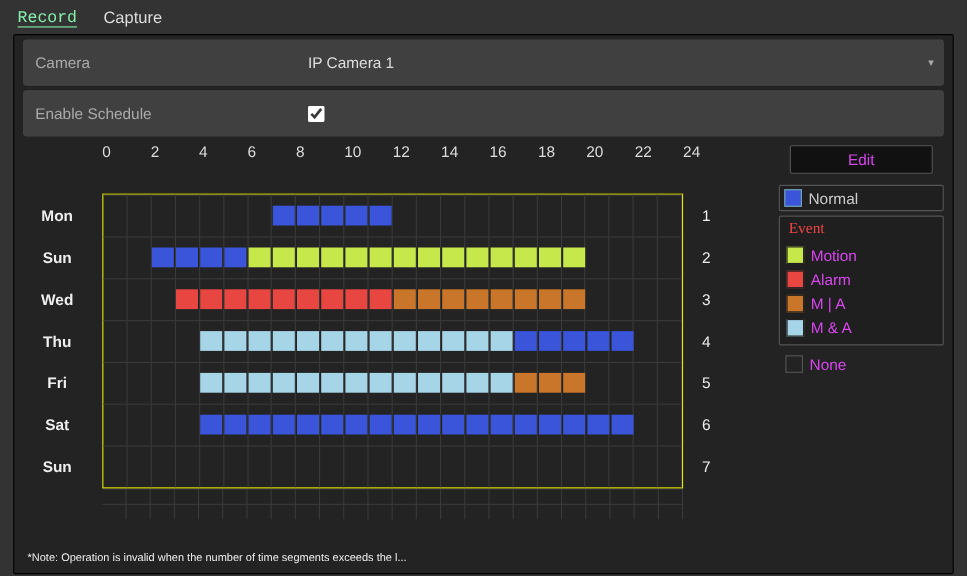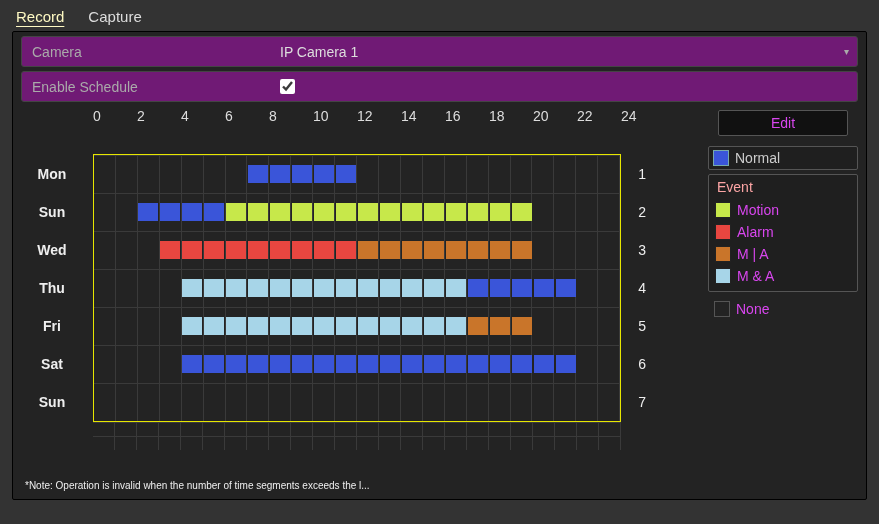--- a/index.html
+++ b/index.html
@@ -8,35 +8,35 @@
     font-family: Arial, sans-serif;
     font-size: 14px;
     color: #ccc;
     width: 879px;
     height: 524px;
     overflow: hidden;
     padding: 6px 12px;
   }
   .tabs { display: flex; gap: 24px; padding: 2px 4px 6px; }
   .tab { color: #ddd; cursor: pointer; font-size: 15px; }
-  .tab.active { color: #fef9c3; text-decoration: underline; text-underline-offset: 4px; }
+  .tab.active { color: #86efac; text-decoration: underline; text-underline-offset: 4px; font-family: Liberation Mono, monospace; }
   .panel {
     border: 1px solid #000;
     background: #232323;
     border-radius: 2px;
     padding: 4px 8px;
   }
   .field-row {
     display: flex;
     align-items: center;
     border: 1px solid #444;
-    background: #701a75;
+    background: #404040;
     border-radius: 3px;
     margin-bottom: 4px;
-    height: 31px;
+    height: 42px;
   }
   .field-label {
     width: 250px;
     padding: 6px 10px;
     color: #aaa;
   }
   .field-value {
     flex: 1;
     padding: 4px 8px;
     display: flex;
@@ -178,21 +178,22 @@
   .sw-none   { background:#232323; border:1px solid #555; }
   .event-box {
     border: 1px solid #555;
     background: #1f1f1f;
     border-radius: 2px;
     margin: 2px 0 6px;
     padding-bottom: 4px;
   }
   .event-title {
     padding: 4px 8px;
-    color: #fca5a5;
+    color: #ef4444;
+    font-family: Liberation Serif, serif;
   }
   .normal-box {
     border: 1px solid #555;
     background: #1f1f1f;
     border-radius: 2px;
     padding: 3px 4px;
     margin-bottom: 4px;
     display: flex;
     gap: 6px;
   }

